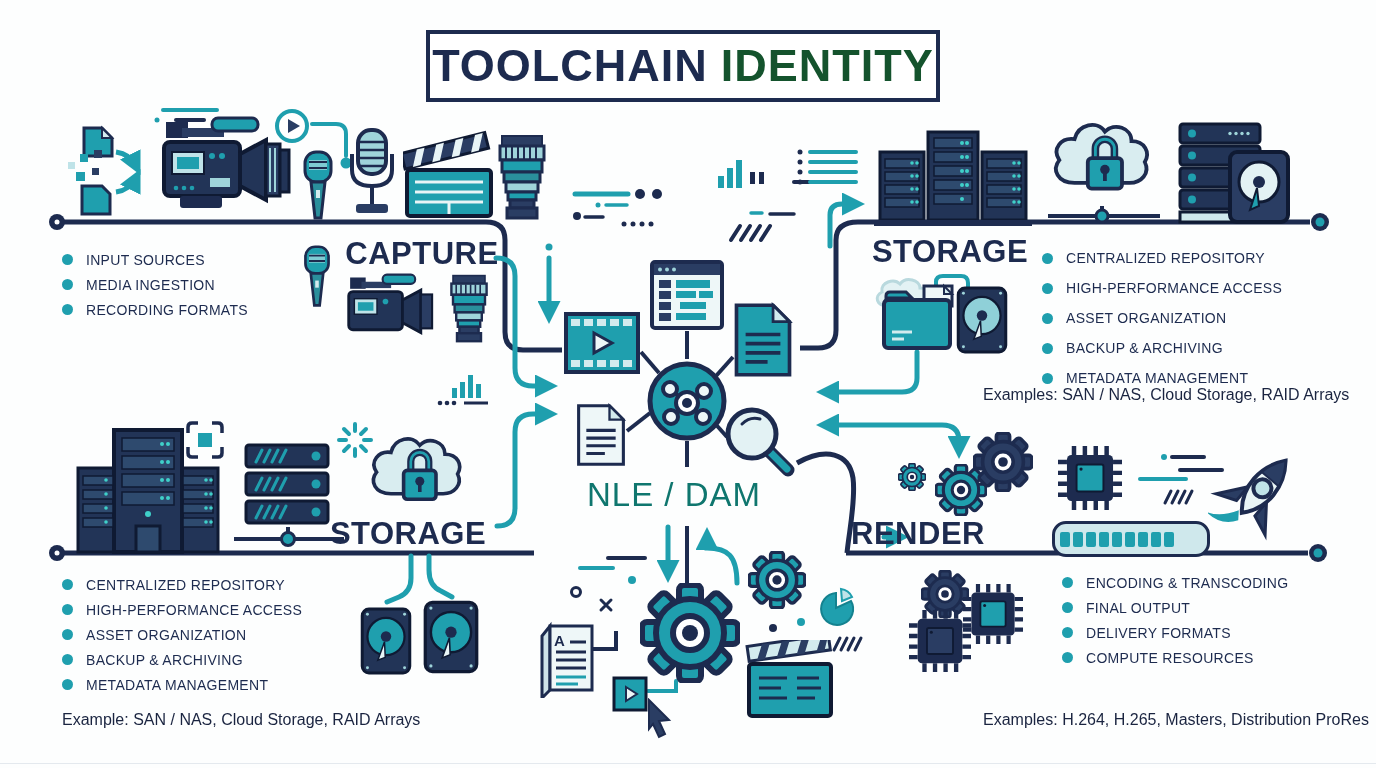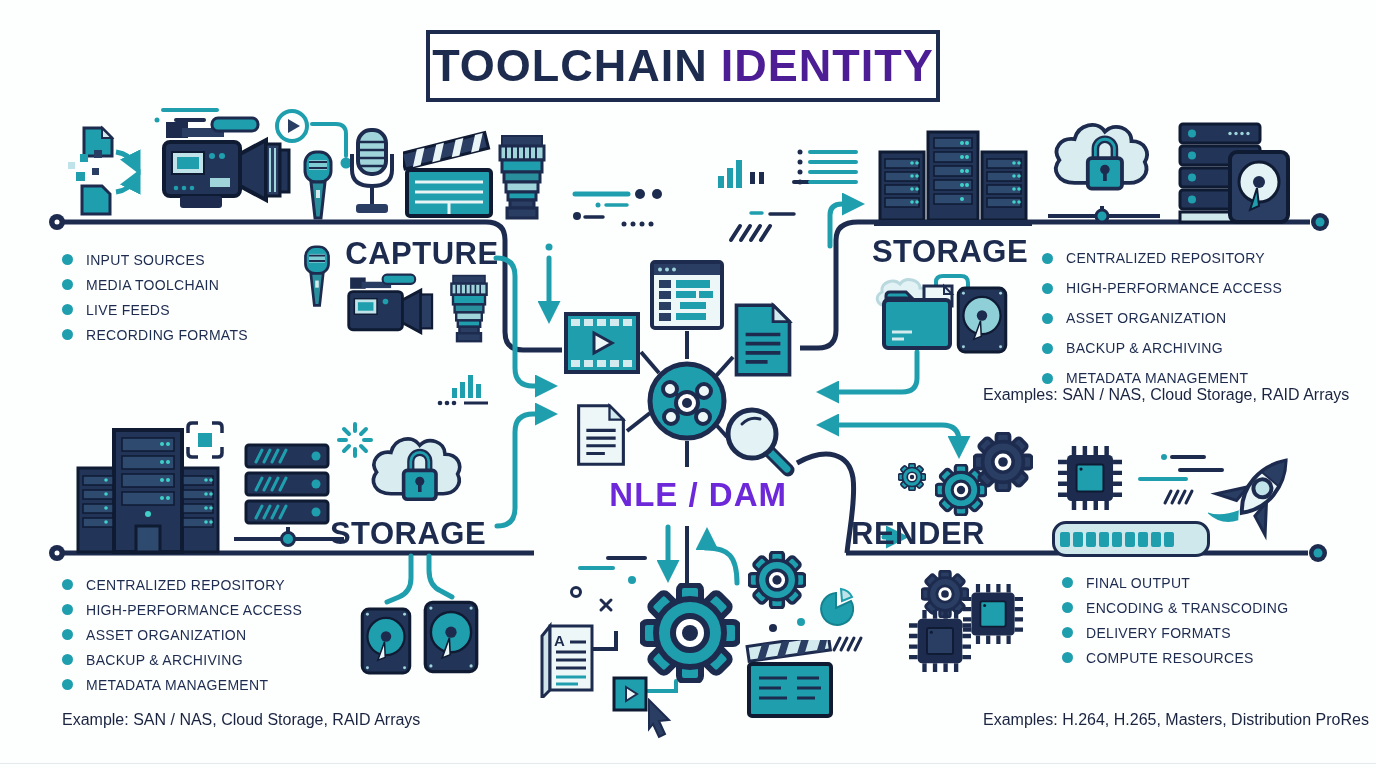--- a/index.html
+++ b/index.html
@@ -5,29 +5,29 @@
   html,body{margin:0;padding:0;background:#ffffff}
   .stage{position:relative;width:1376px;height:768px;background:#fdfefe;overflow:hidden;
          font-family:"Liberation Sans",sans-serif;margin:0 auto}
   .abs{position:absolute}
   .wires{position:absolute;left:0;top:0;z-index:1;pointer-events:none}
   .icon{position:absolute;z-index:2}
   .txt{position:absolute;z-index:3}
   .title-box{left:426px;top:30px;width:506px;height:64px;border:4px solid #1d2b4f;background:#fff;
              display:flex;align-items:center;justify-content:center;font-size:45px;font-weight:bold;
              letter-spacing:1px;color:#1d2b4f;white-space:nowrap}
-  .title-accent{color:#4c1d95;margin-left:13px}
+  .title-accent{color:#14532d;margin-left:13px}
   .heading{font-size:31px;font-weight:bold;color:#1d2b4f;letter-spacing:.5px;text-align:center;width:180px;white-space:nowrap}
   .bullets{list-style:none;margin:0;padding:0}
   .bullets li{display:flex;align-items:center;gap:13px;height:25px;font-size:14px;font-weight:normal;
               color:#1d2b4f;letter-spacing:.3px;white-space:nowrap}
   .bullets.rows30 li{height:30px}
   .dot{width:11px;height:11px;border-radius:50%;background:#1f9fae;flex:0 0 auto}
   .examples{font-size:16px;color:#1a2440;white-space:nowrap}
-  .hub-label{font-size:33px;font-weight:bold;color:#6d28d9;letter-spacing:1px;width:200px;text-align:right;white-space:nowrap}
+  .hub-label{font-size:33px;font-weight:normal;color:#0f766e;letter-spacing:1px;width:200px;text-align:left;white-space:nowrap}
   .progress{left:1052px;top:521px;width:142px;height:24px;border:3px solid #1d2b4f;border-radius:14px;
             background:#cfe8ec;display:flex;align-items:center;gap:3px;padding:3px 5px;z-index:2}
   .seg{width:10px;height:15px;background:#1f9fae;border-radius:2px}
   .doc-letter{font-size:15px;font-weight:bold;color:#1d2b4f;z-index:4}
   .baseline{left:0;top:763px;width:1376px;height:1px;background:#e4e9ee;z-index:1}
 </style>
 </head>
 <body>
 
 <div class="stage">
@@ -255,25 +255,21 @@
 <div class="txt heading" style="left:828px;top:516px">RENDER</div>
 <div class="txt hub-label" style="left:587px;top:476px">NLE / DAM</div>
 
 <ul class="bullets txt" style="left:62px;top:247px">
   <li>
         <span class="dot"></span>
         <span>INPUT SOURCES</span>
       </li>
   <li>
         <span class="dot"></span>
-        <span>MEDIA TOOLCHAIN</span>
-      </li>
-  <li>
-        <span class="dot"></span>
-        <span>LIVE FEEDS</span>
+        <span>MEDIA INGESTION</span>
       </li>
   <li>
         <span class="dot"></span>
         <span>RECORDING FORMATS</span>
       </li>
 </ul>
 
 <ul class="bullets rows30 txt" style="left:1042px;top:243px">
   <li>
         <span class="dot"></span>
@@ -318,25 +314,25 @@
   <li>
         <span class="dot"></span>
         <span>METADATA MANAGEMENT</span>
       </li>
 </ul>
 <div class="txt examples" style="left:62px;top:711px">Example: SAN / NAS, Cloud Storage, RAID Arrays</div>
 
 <ul class="bullets txt" style="left:1062px;top:570px">
   <li>
         <span class="dot"></span>
+        <span>ENCODING &amp; TRANSCODING</span>
+      </li>
+  <li>
+        <span class="dot"></span>
         <span>FINAL OUTPUT</span>
-      </li>
-  <li>
-        <span class="dot"></span>
-        <span>ENCODING &amp; TRANSCODING</span>
       </li>
   <li>
         <span class="dot"></span>
         <span>DELIVERY FORMATS</span>
       </li>
   <li>
         <span class="dot"></span>
         <span>COMPUTE RESOURCES</span>
       </li>
 </ul>

